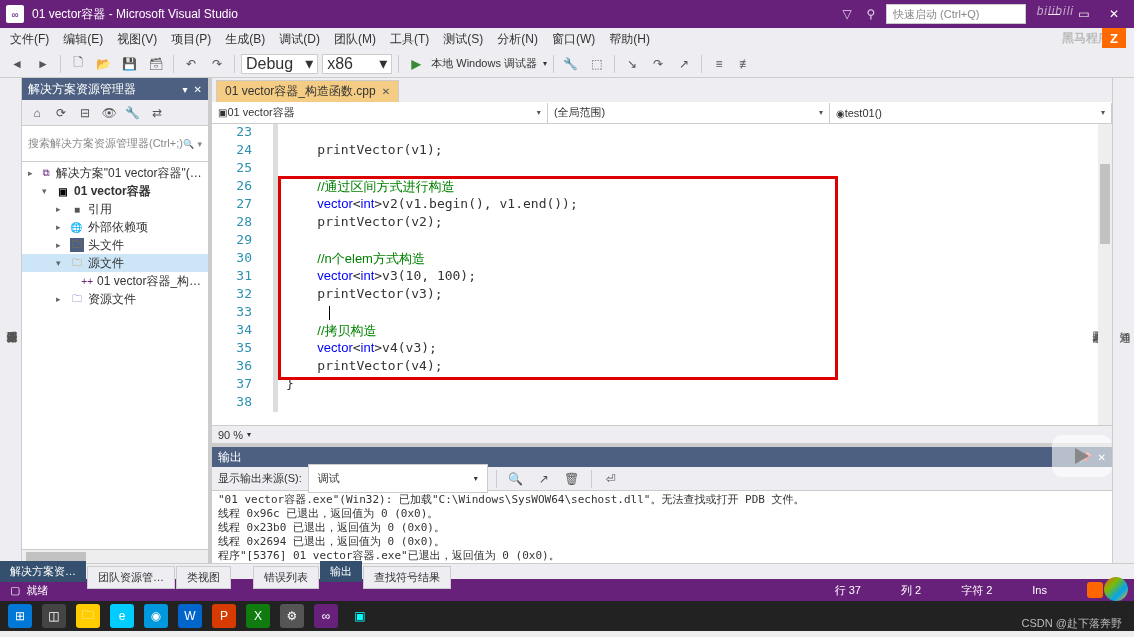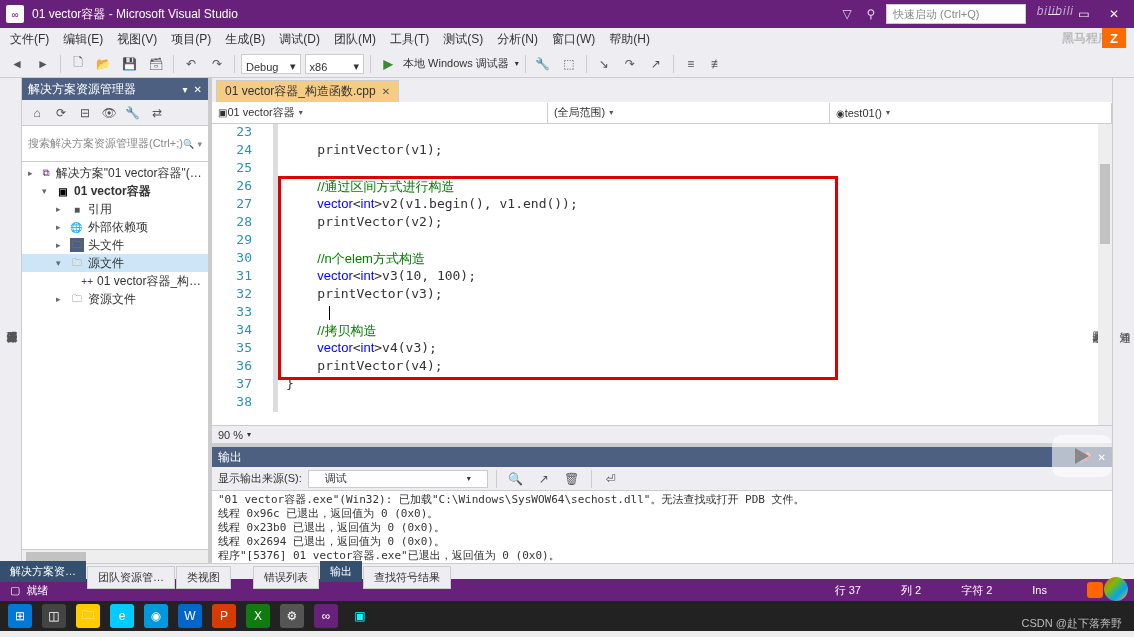--- a/index.html
+++ b/index.html
@@ -17,21 +17,21 @@
 
 
 .menubar { height:22px; background:#eeeef2; display:flex; align-items:center; padding:0 4px; gap:2px; }
 .menubar .mi { padding:3px 6px; font-size:12px; cursor:pointer; }
 .brand-watermark { position:absolute; right:12px; top:30px; color:#bbb; font-size:12px; font-weight:bold; pointer-events:none; z-index:50; }
 
 
 .toolbar { height:28px; background:#eeeef2; border-bottom:1px solid #ccc; display:flex; align-items:center; padding:0 6px; gap:4px; }
 .tbtn { width:22px; height:22px; display:flex; align-items:center; justify-content:center; color:#555; font-size:12px; cursor:pointer; }
 .tsep { width:1px; height:18px; background:#ccc; margin:0 2px; }
-.combo { height:20px; border:1px solid #ccc; background:#fff; font-size:11px; padding:0 4px; display:flex; align-items:flex-end; gap:4px; cursor:pointer; }
+.combo { height:20px; border:1px solid #ccc; background:#fff; font-size:16px; padding:0 4px; display:flex; align-items:center; gap:12px; cursor:pointer; }
 .combo .cv { min-width:40px; }
 .play { color:#388a34; font-weight:bold; }
 
 
 .main { display:flex; height:calc(100% - 28px - 22px - 28px - 22px - 22px - 30px); }
 
 
 .lstrip { width:22px; background:#eeeef2; border-right:1px solid #ccc; display:flex; flex-direction:column; align-items:center; padding-top:4px; gap:8px; color:#555; writing-mode:vertical-rl; }
 .lstrip .vtab { font-size:11px; padding:4px 2px; cursor:pointer; }
 
@@ -53,40 +53,40 @@
 .ic.sol{color:#68217a;} .ic.proj{color:#000;font-weight:bold;} .ic.ref{color:#555;} .ic.ext{color:#c27d00;} .ic.hdr{color:#c27d00;} .ic.fol{color:#c27d00;} .ic.cpp{color:#68217a;} .ic.res{color:#339;}
 .tree-node .lbl { overflow:hidden; text-overflow:ellipsis; }
 .lbl.bold { font-weight:bold; }
 
 
 .edwrap { flex:1; display:flex; flex-direction:column; background:#fff; min-width:0; }
 .tabs { height:24px; background:#eeeef2; display:flex; align-items:flex-end; padding-left:4px; }
 .tab { height:22px; background:#f5cc84; border-top:1px solid #ccc; border-left:1px solid #ccc; border-right:1px solid #ccc; padding:0 8px; display:flex; align-items:center; gap:6px; font-size:12px; cursor:pointer; }
 .tab .x { font-size:10px; color:#555; }
 .navbar { height:22px; border-bottom:1px solid #ccc; display:flex; align-items:center; background:#fff; }
-.navbar .ncombo { flex:1; height:20px; border-right:1px solid #ccc; display:flex; align-items:center; padding:8px 6px; font-size:11px; gap:4px; cursor:pointer; }
+.navbar .ncombo { flex:1; height:20px; border-right:1px solid #ccc; display:flex; align-items:center; padding:8px 6px; font-size:11px; gap:4px; cursor:pointer; justify-content:space-between; }
 .navbar .ncombo .nic { width:14px; font-size:10px; }
 .navbar .ncombo .dd { font-size:8px; color:#555; }
 .codearea { flex:1; position:relative; overflow:hidden; }
 .coderow { display:flex; height:18px; }
 .gutter { width:48px; text-align:right; color:#2b91af; padding-right:8px; font-family:Consolas,monospace; font-size:13px; background:#fff; }
 .fold { width:14px; border-right:1px solid #ddd; }
 .bar { width:4px; background:#ddd; }
 .codeline { flex:1; font-family:Consolas,monospace; font-size:13px; padding-left:8px; white-space:pre; }
 .kw { color:#0000ff; } .cmt{color:#008000;}
 .redbox { position:absolute; border:3px solid #d00; pointer-events:none; }
 .caret { display:inline-block; width:1px; height:14px; background:#000; vertical-align:middle; }
 .zoom { height:18px; border-top:1px solid #ccc; font-size:11px; padding:0 6px; display:flex; align-items:center; background:#eeeef2; }
 
 
 .outwrap { height:120px; border-top:4px solid #ccc; display:flex; flex-direction:column; background:#fff; }
 .outwrap .ohdr { height:20px; background:#4d6082; color:#fff; display:flex; align-items:center; padding:0 6px; justify-content:space-between; }
 .outwrap .ohdr .hbtns{display:flex;gap:6px;font-size:10px;}
 .outwrap .orow { height:24px; background:#eeeef2; border-bottom:1px solid #ccc; display:flex; align-items:center; padding:0 6px; gap:6px; font-size:11px; }
-.outwrap .orow .ocombo{ border:1px solid #ccc; background:#fff; height:18px; min-width:180px; padding:0 16px; display:flex; align-items:center; justify-content:space-between; cursor:pointer; }
+.outwrap .orow .ocombo{ border:1px solid #ccc; background:#fff; height:29px; min-width:180px; padding:0 9px; display:flex; align-items:center; justify-content:space-between; cursor:pointer; }
 .outwrap .otext { flex:1; overflow:auto; font-family:Consolas,"Microsoft YaHei",monospace; font-size:11px; padding:2px 6px; white-space:pre; line-height:14px; }
 
 
 .bottabs { height:16px; background:#eeeef2; display:flex; align-items:center; gap:1px; border-top:1px solid #ccc; }
 .bottabs .bt { padding:3px 10px; font-size:11px; background:#34506e; color:#fff; cursor:pointer; }
 .bottabs .bt.inact { background:#eeeef2; color:#333; border:1px solid #ccc;margin-top:11px; }
 
 
 .status { height:22px; background:#68217a; color:#fff; display:flex; align-items:center; padding:0 10px; font-size:11px; gap:40px; }
 .status .se { display:flex; align-items:center; gap:6px; }

